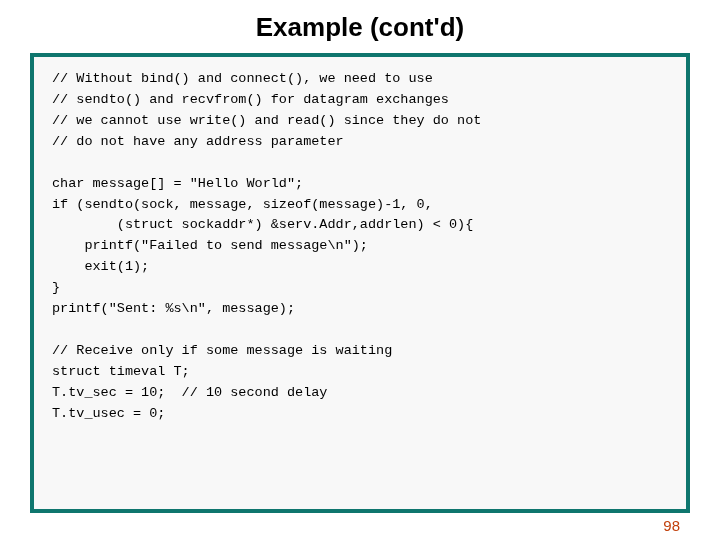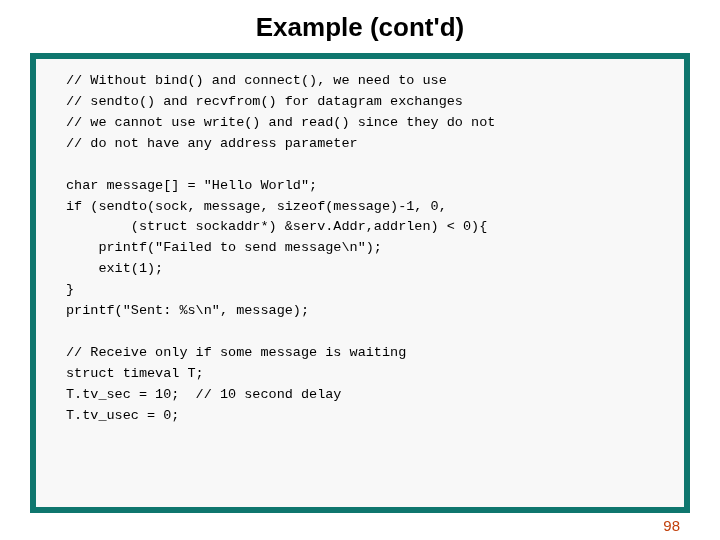--- a/index.html
+++ b/index.html
@@ -32,23 +32,23 @@
 
     .title-text {
       font-size: 26px;
       font-weight: bold;
       color: #000000;
       font-family: Arial, Helvetica, sans-serif;
     }
 
     .code-box {
       margin: 0 30px 0 30px;
-      border: 6px solid #0f766e;
+      border: 4px solid #0f766e;
       background: #f8f8f8;
-      padding: 12px 30px;
+      padding: 12px 18px;
       flex: 1;
     }
 
     .code-content {
       font-family: 'Courier New', Courier, monospace;
       font-size: 13.5px;
       line-height: 1.55;
       color: #000000;
       white-space: pre;
     }

